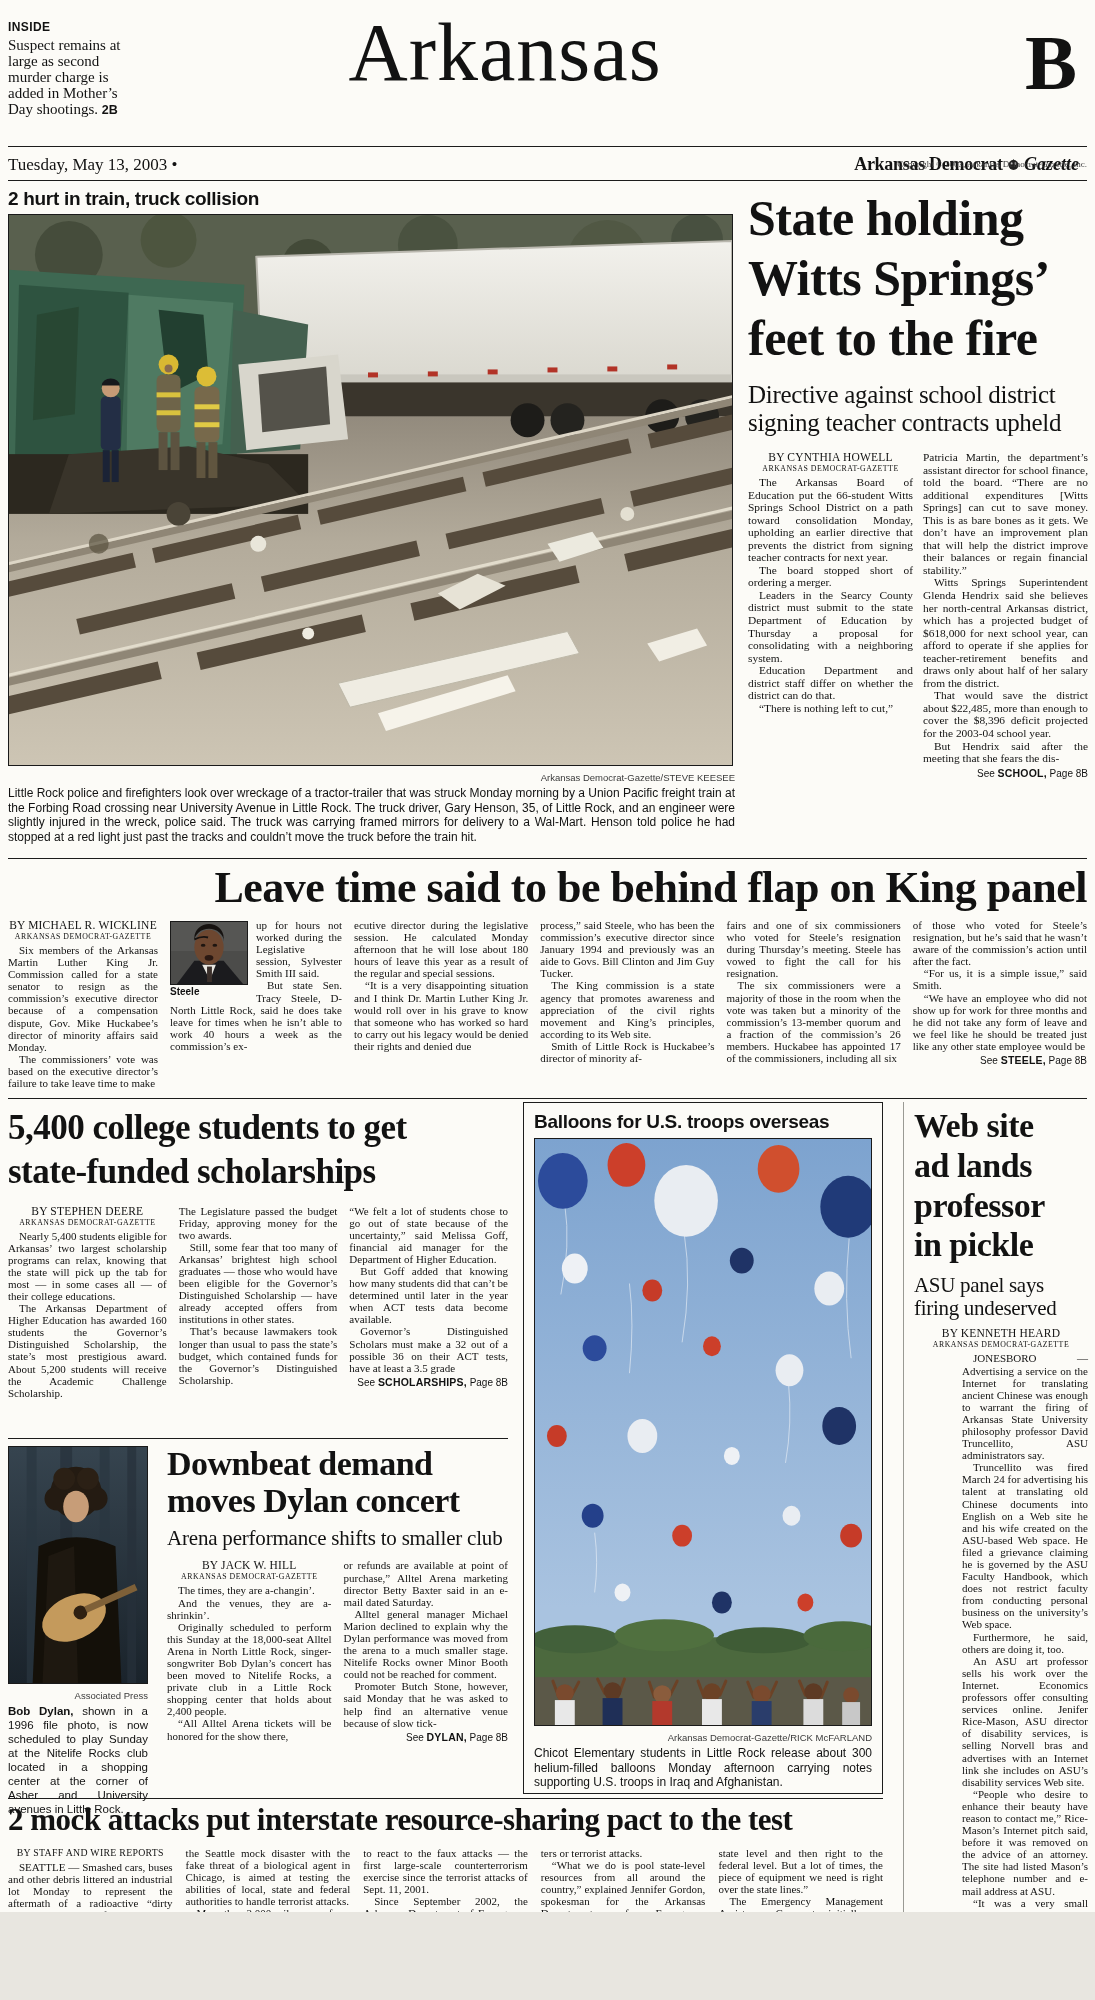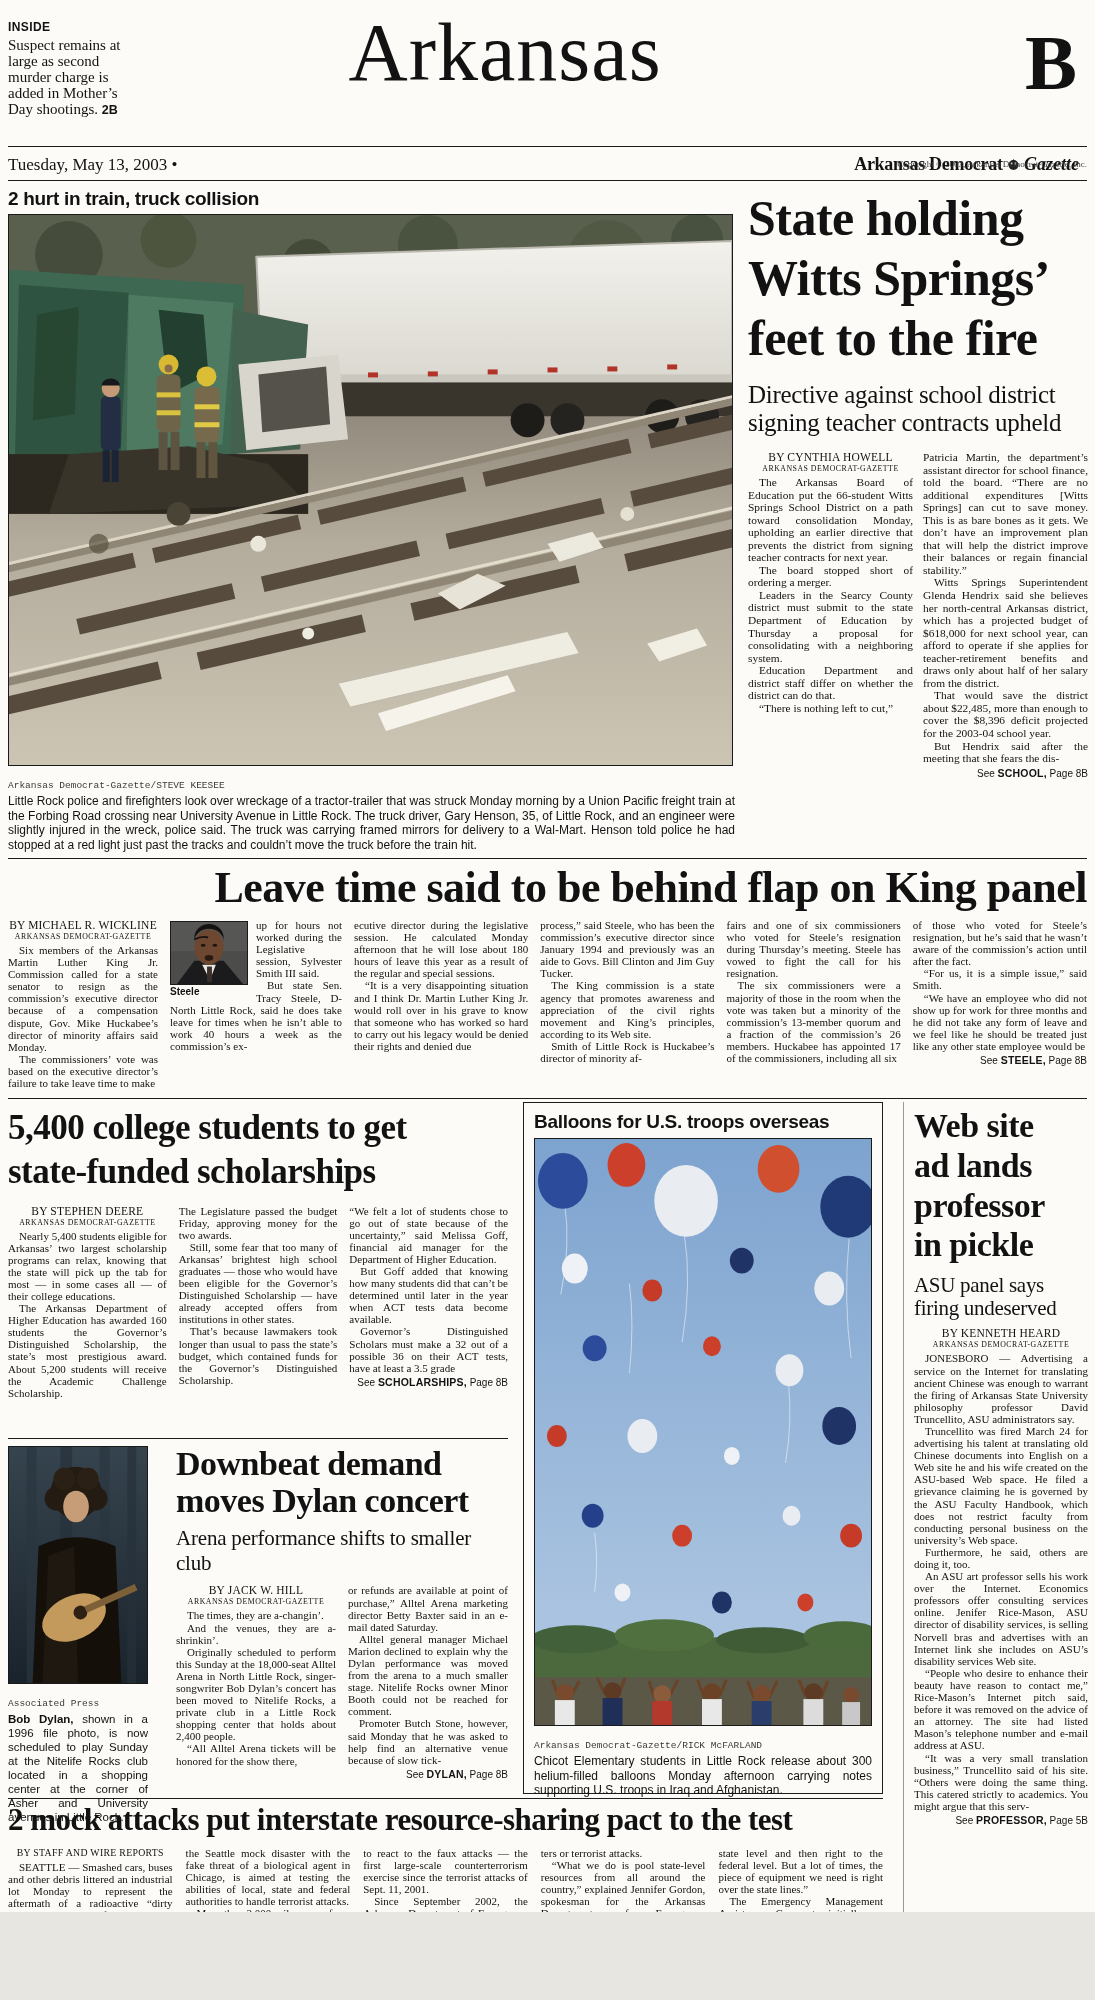--- a/index.html
+++ b/index.html
@@ -27,22 +27,22 @@
   .nameplate { position:absolute; left:0; right:8px; top:1px; text-align:right;
     font-size:18px; font-weight:bold; letter-spacing:-0.3px; }
   .nameplate .gaz { font-style:italic; letter-spacing:0; }
   .copyright { position:absolute; right:0; top:6px; font-size:9px; color:#3c3c3c; }
   .rule-b { top:180px; left:8px; right:8px; }
 
   
   .photo-frame { border:1px solid #1a1a1a; display:block; }
   .kicker { font-family:"Liberation Sans",sans-serif; font-weight:bold; font-size:19px;
     letter-spacing:-0.3px; margin-bottom:4px; }
-  .credit { font-family:Liberation Mono, monospace; font-size:9.5px; color:#3a3a3a;
-    margin-top:14px; }
+  .credit { font-family:Liberation Sans, sans-serif; font-size:9.5px; color:#3a3a3a;
+    text-align:right; margin-top:6px; }
   .caption { font-family:"Liberation Sans",sans-serif; font-size:12px; line-height:1.22;
     text-align:justify; margin-top:3px; }
 
   
   .hl { font-weight:bold; white-space:pre-line; letter-spacing:-0.5px; }
   .subhead { white-space:pre-line; letter-spacing:-0.3px; }
   .byline { text-align:center; font-size:11.5px; letter-spacing:.2px; margin-bottom:1px; }
   .byorg { text-align:center; font-size:7.8px; letter-spacing:.5px; margin-bottom:3px; }
   .body { font-size:11px; line-height:1.1; text-align:justify; }
   .body p { text-indent:11px; margin:0; }
@@ -72,37 +72,37 @@
 
   .rule-sch { top:1098px; left:8px; right:8px; }
   .scholars { left:8px; top:1106px; width:500px; }
   .scholars .hl { font-size:35px; line-height:1.25; }
   .scholars .cols { margin-top:11px; gap:12px; }
   .scholars .cols > div { flex:1; }
 
   .rule-dylan { top:1438px; left:8px; width:500px; }
   .dylan { left:8px; top:1446px; width:500px; display:flex; }
   .dylan-photo-col { flex:0 0 140px; }
-  .dylan-main { flex:1; margin-left:28px; }
+  .dylan-main { flex:1; margin-left:19px; }
   .dylan .hl { font-size:34px; line-height:1.08; }
   .dylan .subhead { font-size:21px; margin-top:7px; letter-spacing:-0.2px; }
   .dylan .cols { margin-top:8px; gap:12px; }
   .dylan .cols > div { flex:1; }
   .dylan .caption { font-size:11.5px; }
 
   .balloons-box { left:523px; top:1102px; width:360px; height:692px;
     border:1.5px solid #1c1c1c; padding:8px 10px; }
   .balloons-box .kicker { font-size:19px; }
 
   .vrule-prof { left:903px; top:1102px; height:882px; }
   .professor { left:914px; top:1106px; width:174px; }
   .professor .hl { font-size:34px; line-height:1.17; }
   .professor .subhead { font-size:21px; line-height:1.08; margin-top:9px; }
   .professor .byline { margin-top:8px; }
-  .professor .body { margin-top:2px; }
+  .professor .body { margin-top:2px;margin-left:48px; }
 
   .rule-drill { top:1798px; left:8px; width:875px; }
   .drill { left:8px; top:1804px; width:875px; }
   .drill .hl { font-size:31px; line-height:1.05; }
   .drill .cols { margin-top:10px; gap:13px; }
   .drill .cols > div { flex:1; }
   .byline-wire { text-align:center; font-size:9.8px; letter-spacing:.3px; margin-bottom:3px; }
 </style>
 </head>
 <body>

